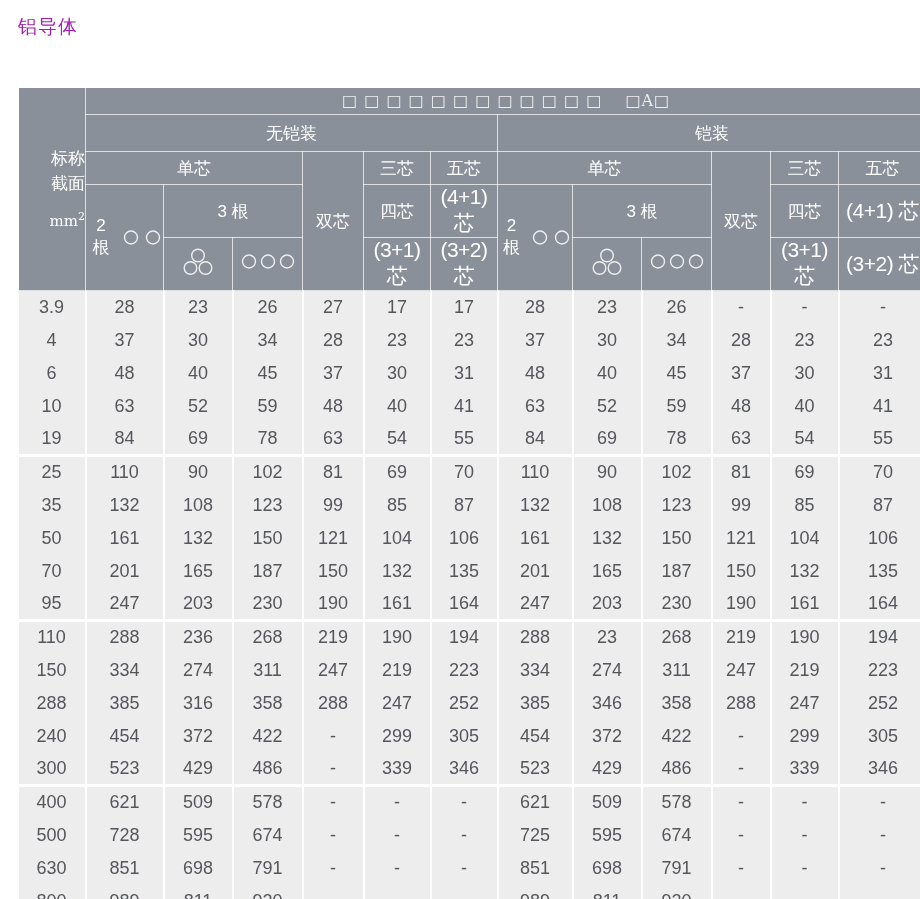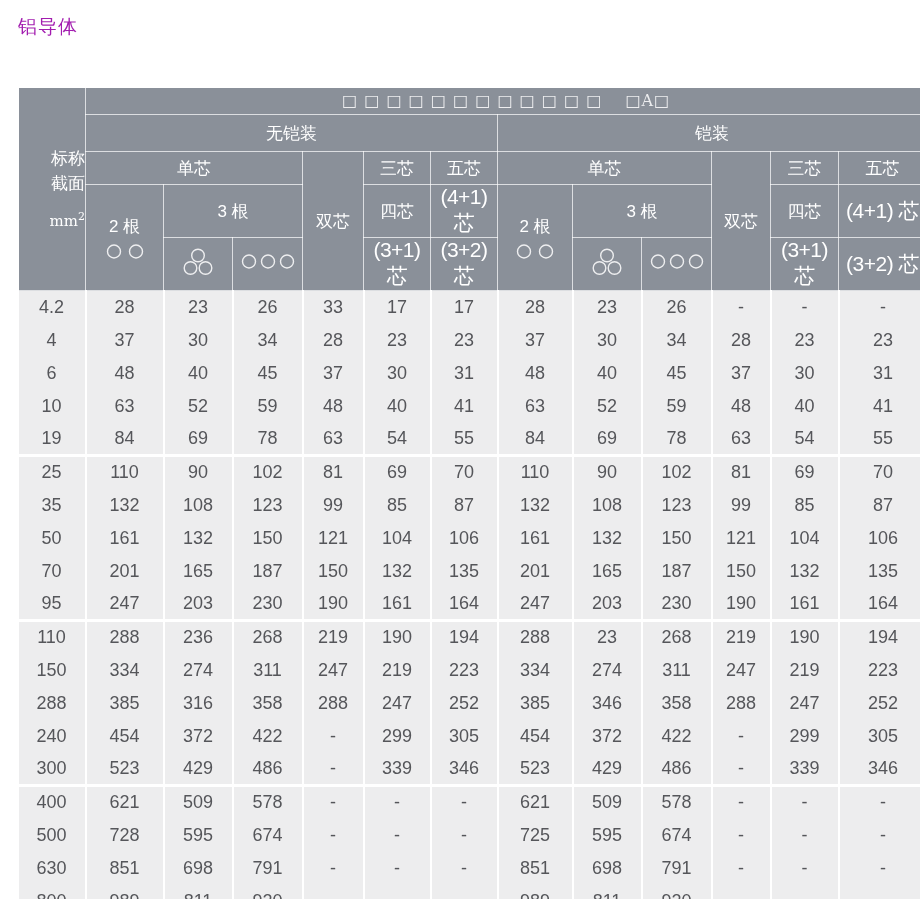--- a/index.html
+++ b/index.html
@@ -22,21 +22,21 @@
   .tr-armor{height:37px;}
   .tr-cores1{height:33px;}
   .tr-cores2{height:35px;}
   .tr-cores3{height:34px;}
   .caption-cell{font-family:"DejaVu Serif",serif;font-size:16px;
     color:rgba(255,255,255,.85);letter-spacing:1px;font-weight:400;}
   .section-head{font-size:17px;line-height:1.5;text-align:right;}
   .section-head .unit{font-family:"DejaVu Serif",serif;font-size:15px;margin-top:12px;}
   .section-head .unit sup{font-size:11px;}
   .th-small{font-size:21px;letter-spacing:-0.5px;}
-  .stacked{display:flex;flex-direction:column;align-items:center;gap:5px;padding:3px 0;}
+  .stacked{display:flex;align-items:center;gap:5px;padding:3px 0;}
   .circ-icon{display:inline-flex;align-items:center;justify-content:center;}
   tbody td{
     background:var(--body-bg);color:var(--body-text);font-size:18px;
     text-align:center;vertical-align:middle;border-left:2px solid var(--sep);
     height:33px;padding:0;
   }
   tbody td:first-child{border-left:none;}
   tbody tr.gsep td{border-top:3px solid var(--sep);}
   tbody tr:first-child td{border-top:1px solid var(--sep);}
 </style>
@@ -168,25 +168,25 @@
                   </g>
                 </svg>
             </span>
           </th>
           <th class="th-small">(3+1) 芯</th>
           <th class="th-small">(3+2) 芯</th>
         </tr>
       </thead>
       <tbody>
           <tr>
-            <td>4.2</td>
+            <td>3.9</td>
             <td>28</td>
             <td>23</td>
             <td>26</td>
-            <td>33</td>
+            <td>27</td>
             <td>17</td>
             <td>17</td>
             <td>28</td>
             <td>23</td>
             <td>26</td>
             <td>-</td>
             <td>-</td>
             <td>-</td>
           </tr>
           <tr>

